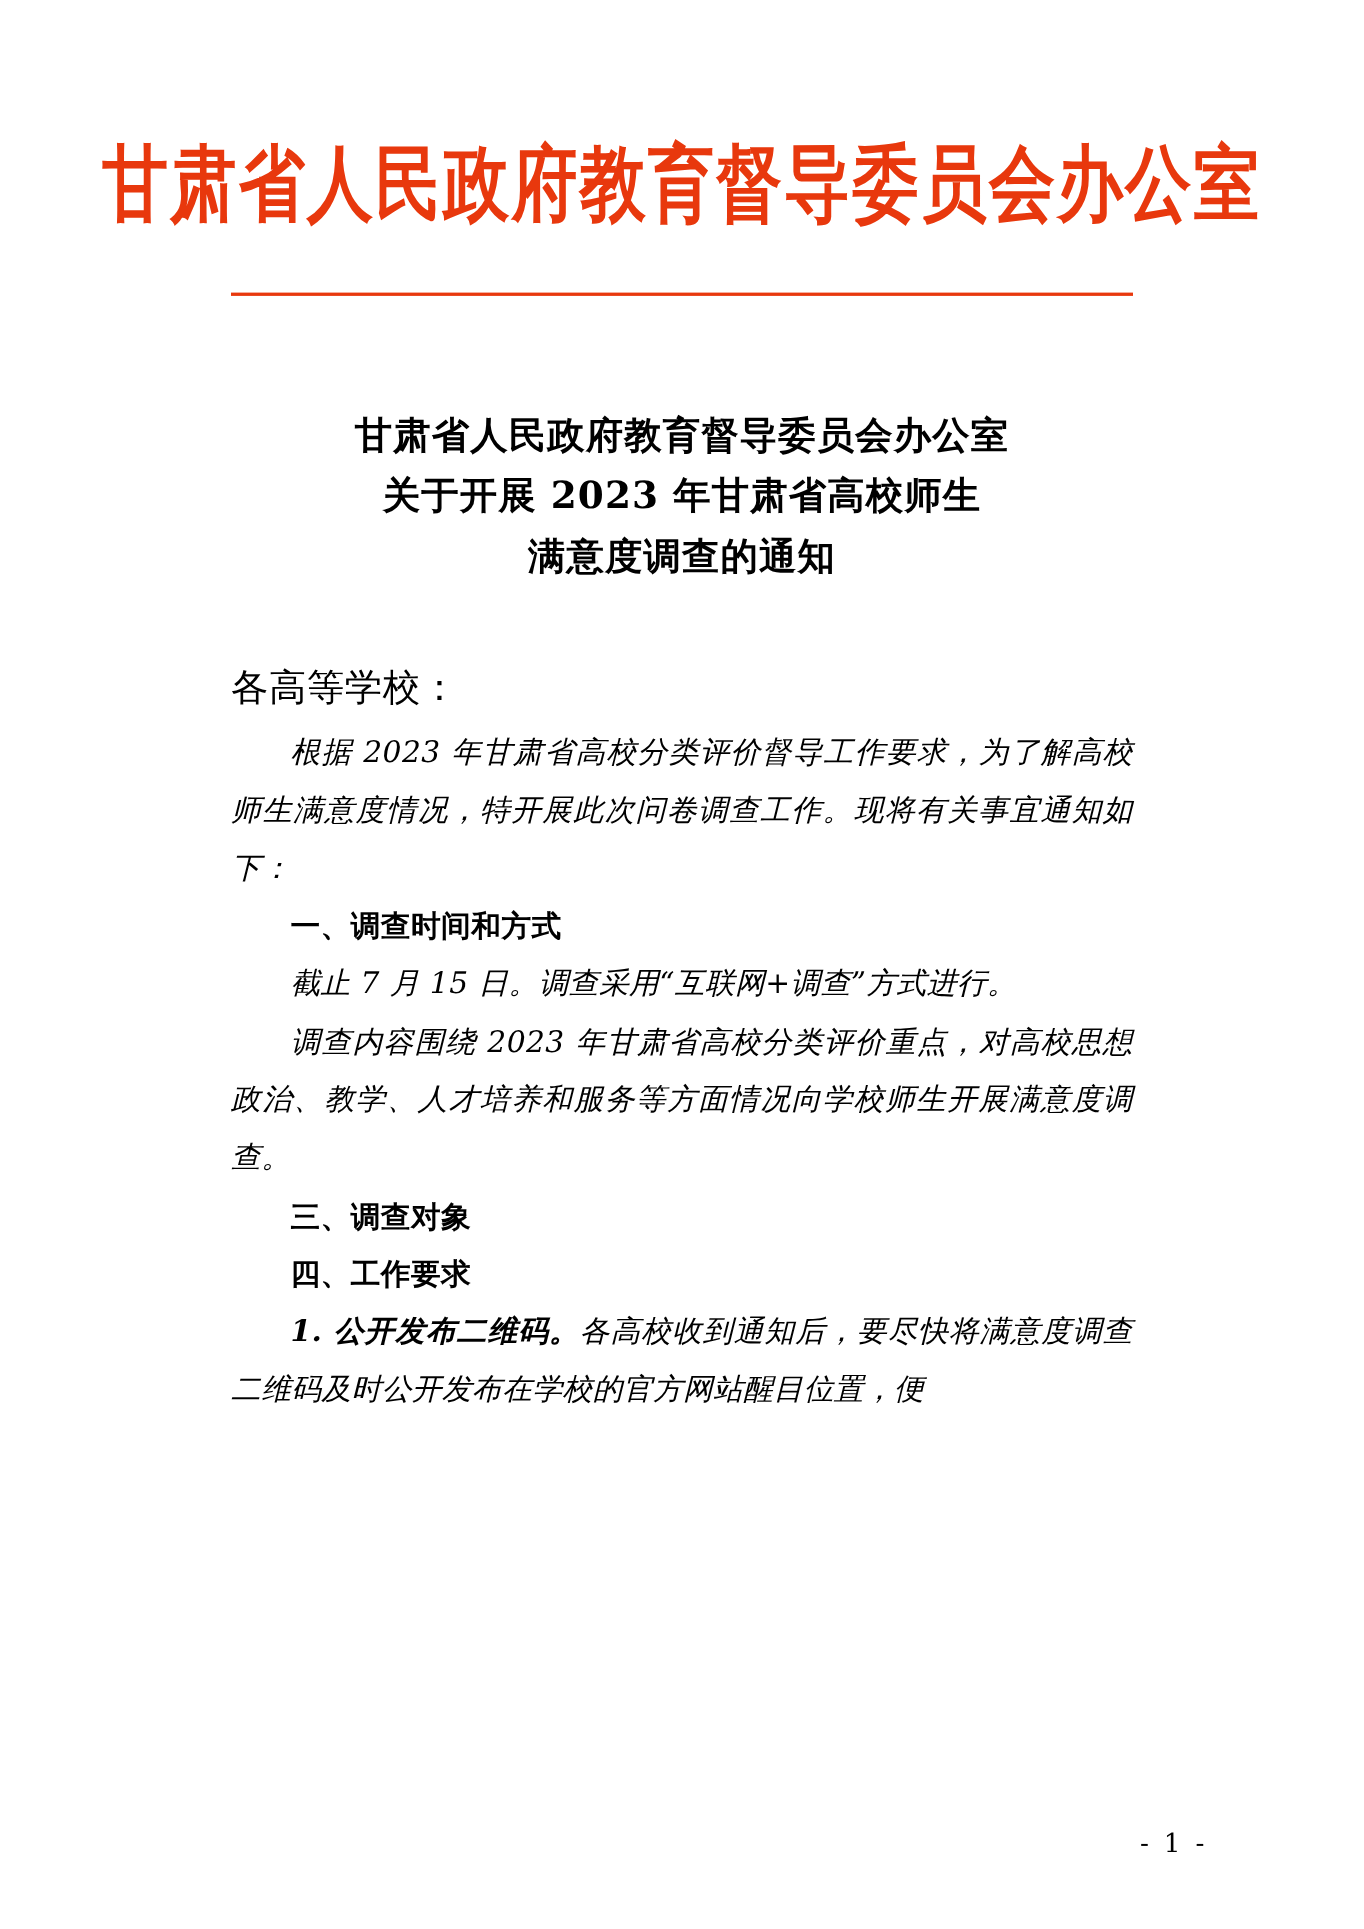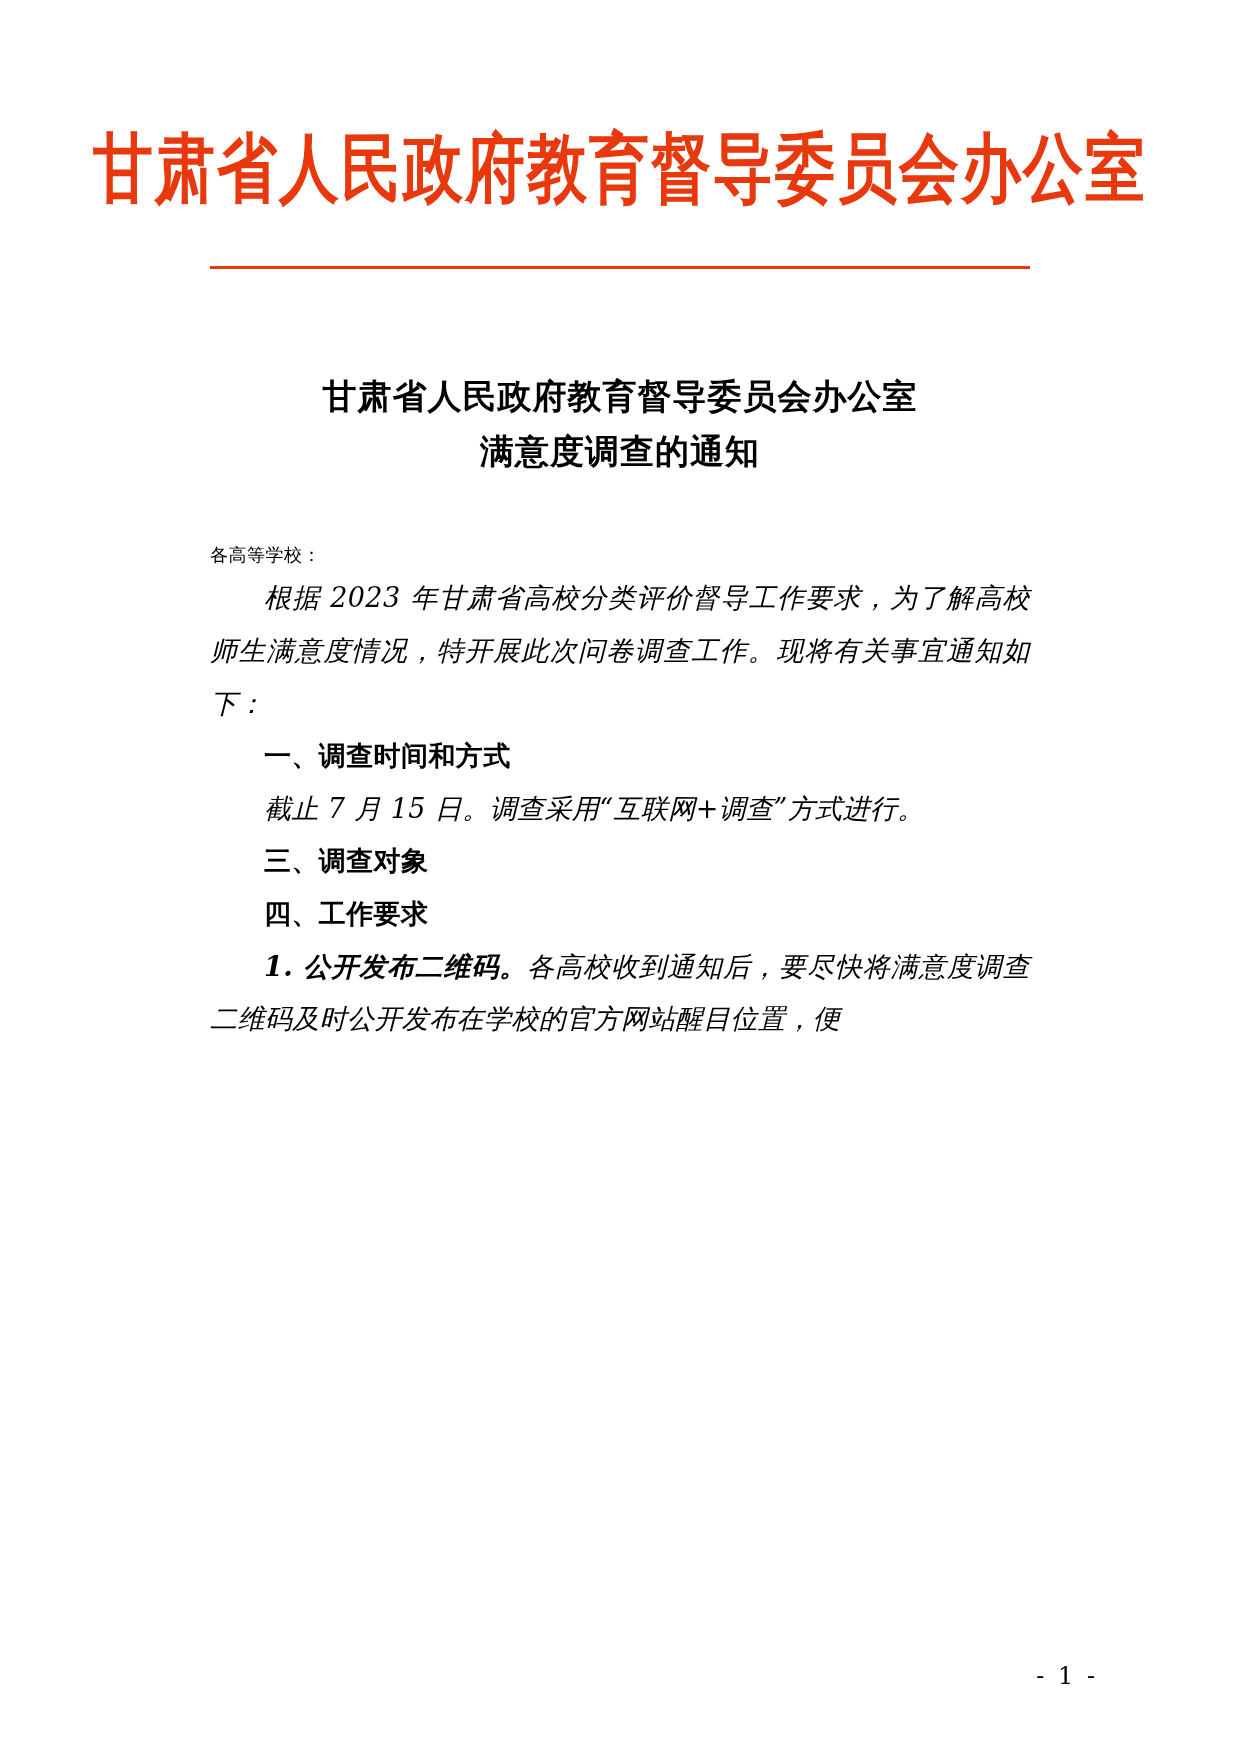--- a/index.html
+++ b/index.html
@@ -60,21 +60,21 @@
   }
   .doc-title div { white-space: nowrap; }
 
   
   .body-wrap {
     margin: 0 auto;
     width: 820px;
     padding-top: 58px;
   }
   .salutation {
-    font-size: 18px;
+    font-size: 34px;
     line-height: 1.95;
     letter-spacing: 0.5px;
   }
   p.para {
     margin: 0;
     font-size: 27px;
     line-height: 1.95;
     letter-spacing: 0.4px;
     text-align: justify;
     text-justify: inter-ideograph;
@@ -107,32 +107,34 @@
 
 <div class="page">
 
   <div class="letterhead">
     <div class="letterhead-title">甘肃省人民政府教育督导委员会办公室</div>
     <div class="letterhead-rule"></div>
   </div>
 
   <div class="doc-title">
     <div>甘肃省人民政府教育督导委员会办公室</div>
+    <div>关于开展 2023 年甘肃省高校师生</div>
     <div>满意度调查的通知</div>
   </div>
 
   <div class="body-wrap">
 
     <div class="salutation">各高等学校：</div>
 
     <p class="para">根据 2023 年甘肃省高校分类评价督导工作要求，为了解高校师生满意度情况，特开展此次问卷调查工作。现将有关事宜通知如下：</p>
 
     <p class="heading">一、调查时间和方式</p>
     <p class="para">截止 7 月 15 日。调查采用“互联网+调查”方式进行。</p>
 
+    <p class="para">调查内容围绕 2023 年甘肃省高校分类评价重点，对高校思想政治、教学、人才培养和服务等方面情况向学校师生开展满意度调查。</p>
 
     <p class="heading">三、调查对象</p>
 
     <p class="heading">四、工作要求</p>
     <p class="para bold-lead"><b>1. 公开发布二维码。</b><span>各高校收到通知后，要尽快将满意度调查二维码及时公开发布在学校的官方网站醒目位置，便</span></p>
 
   </div>
 
   <div class="page-number">- 1 -</div>
 

